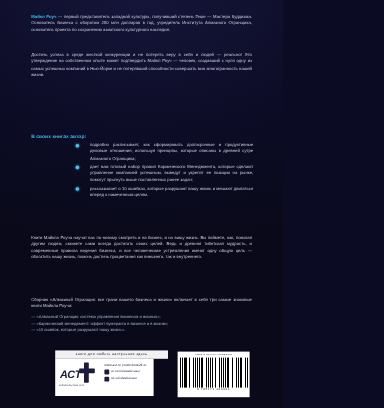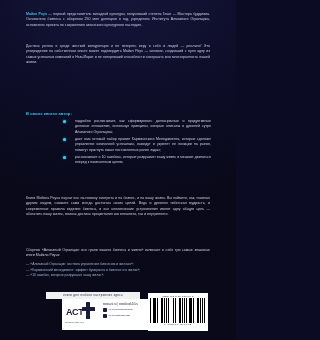--- a/index.html
+++ b/index.html
@@ -149,25 +149,26 @@
     height: 6.5px;
     background: #f1f1f4;
     color: #14142c;
     font-size: 2.9px;
     line-height: 6.5px;
     text-align: center;
     letter-spacing: 0.35px;
   }
   #footer-body {
     position: absolute;
-    left: 16px;
+    left: 0;
     top: 6.5px;
-    width: 94px;
+    width: 82px;
     height: 31.5px;
     background: #ffffff;
+    font-style: italic;
   }
   #logo-wrap {
     position: absolute;
     left: 3px;
     top: 3px;
     width: 36px;
     height: 26px;
   }
   #logo-mark {
     position: relative;

